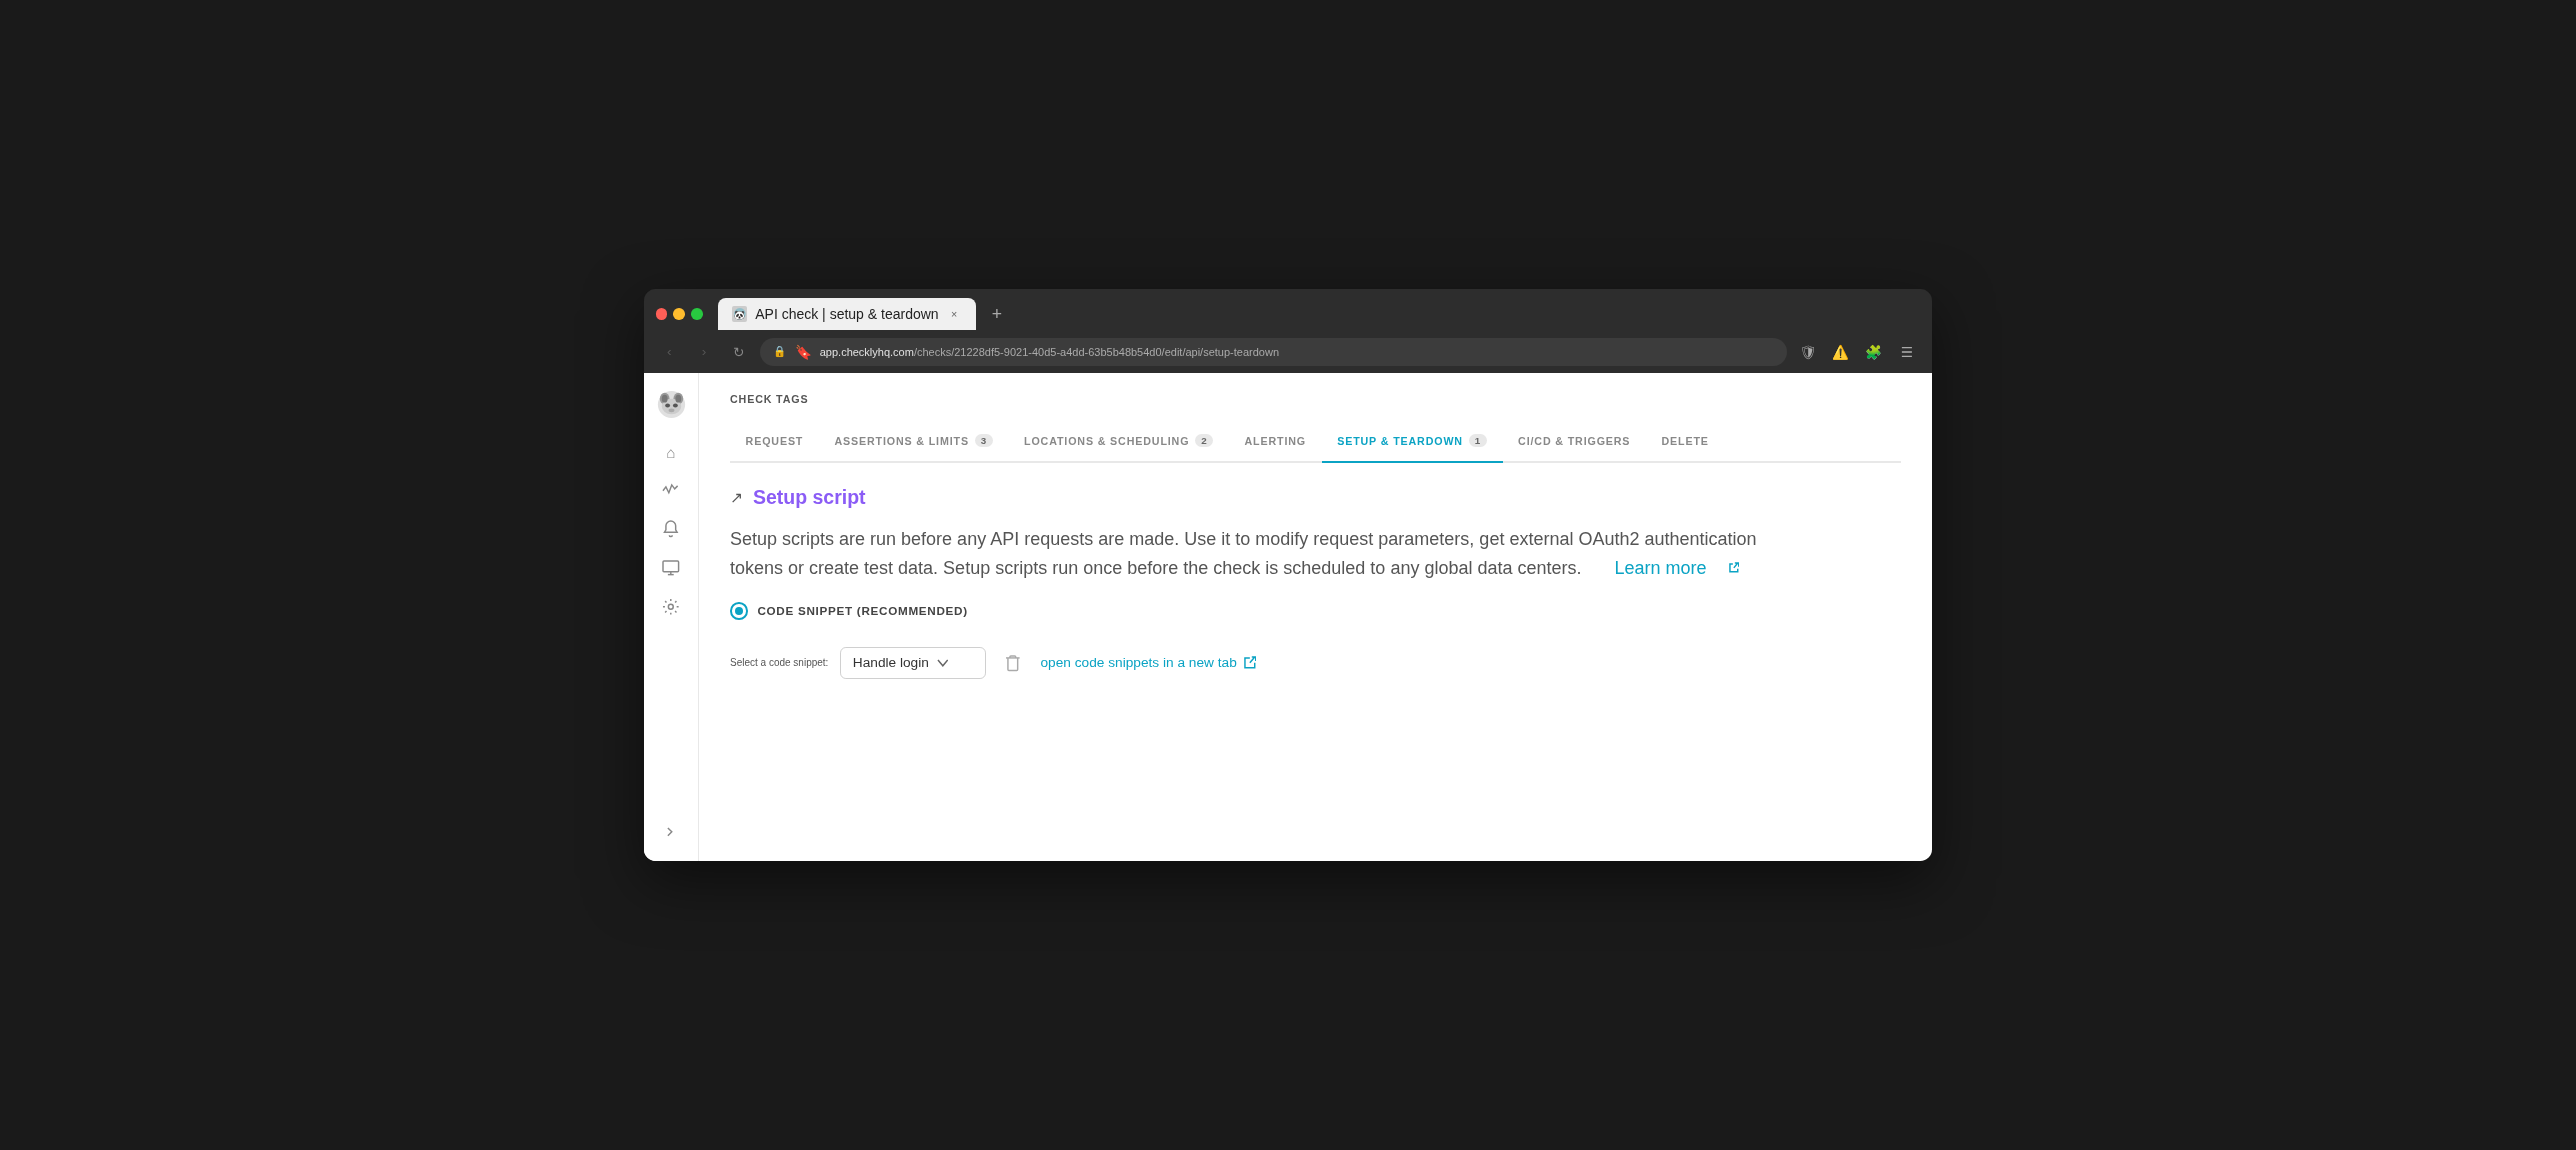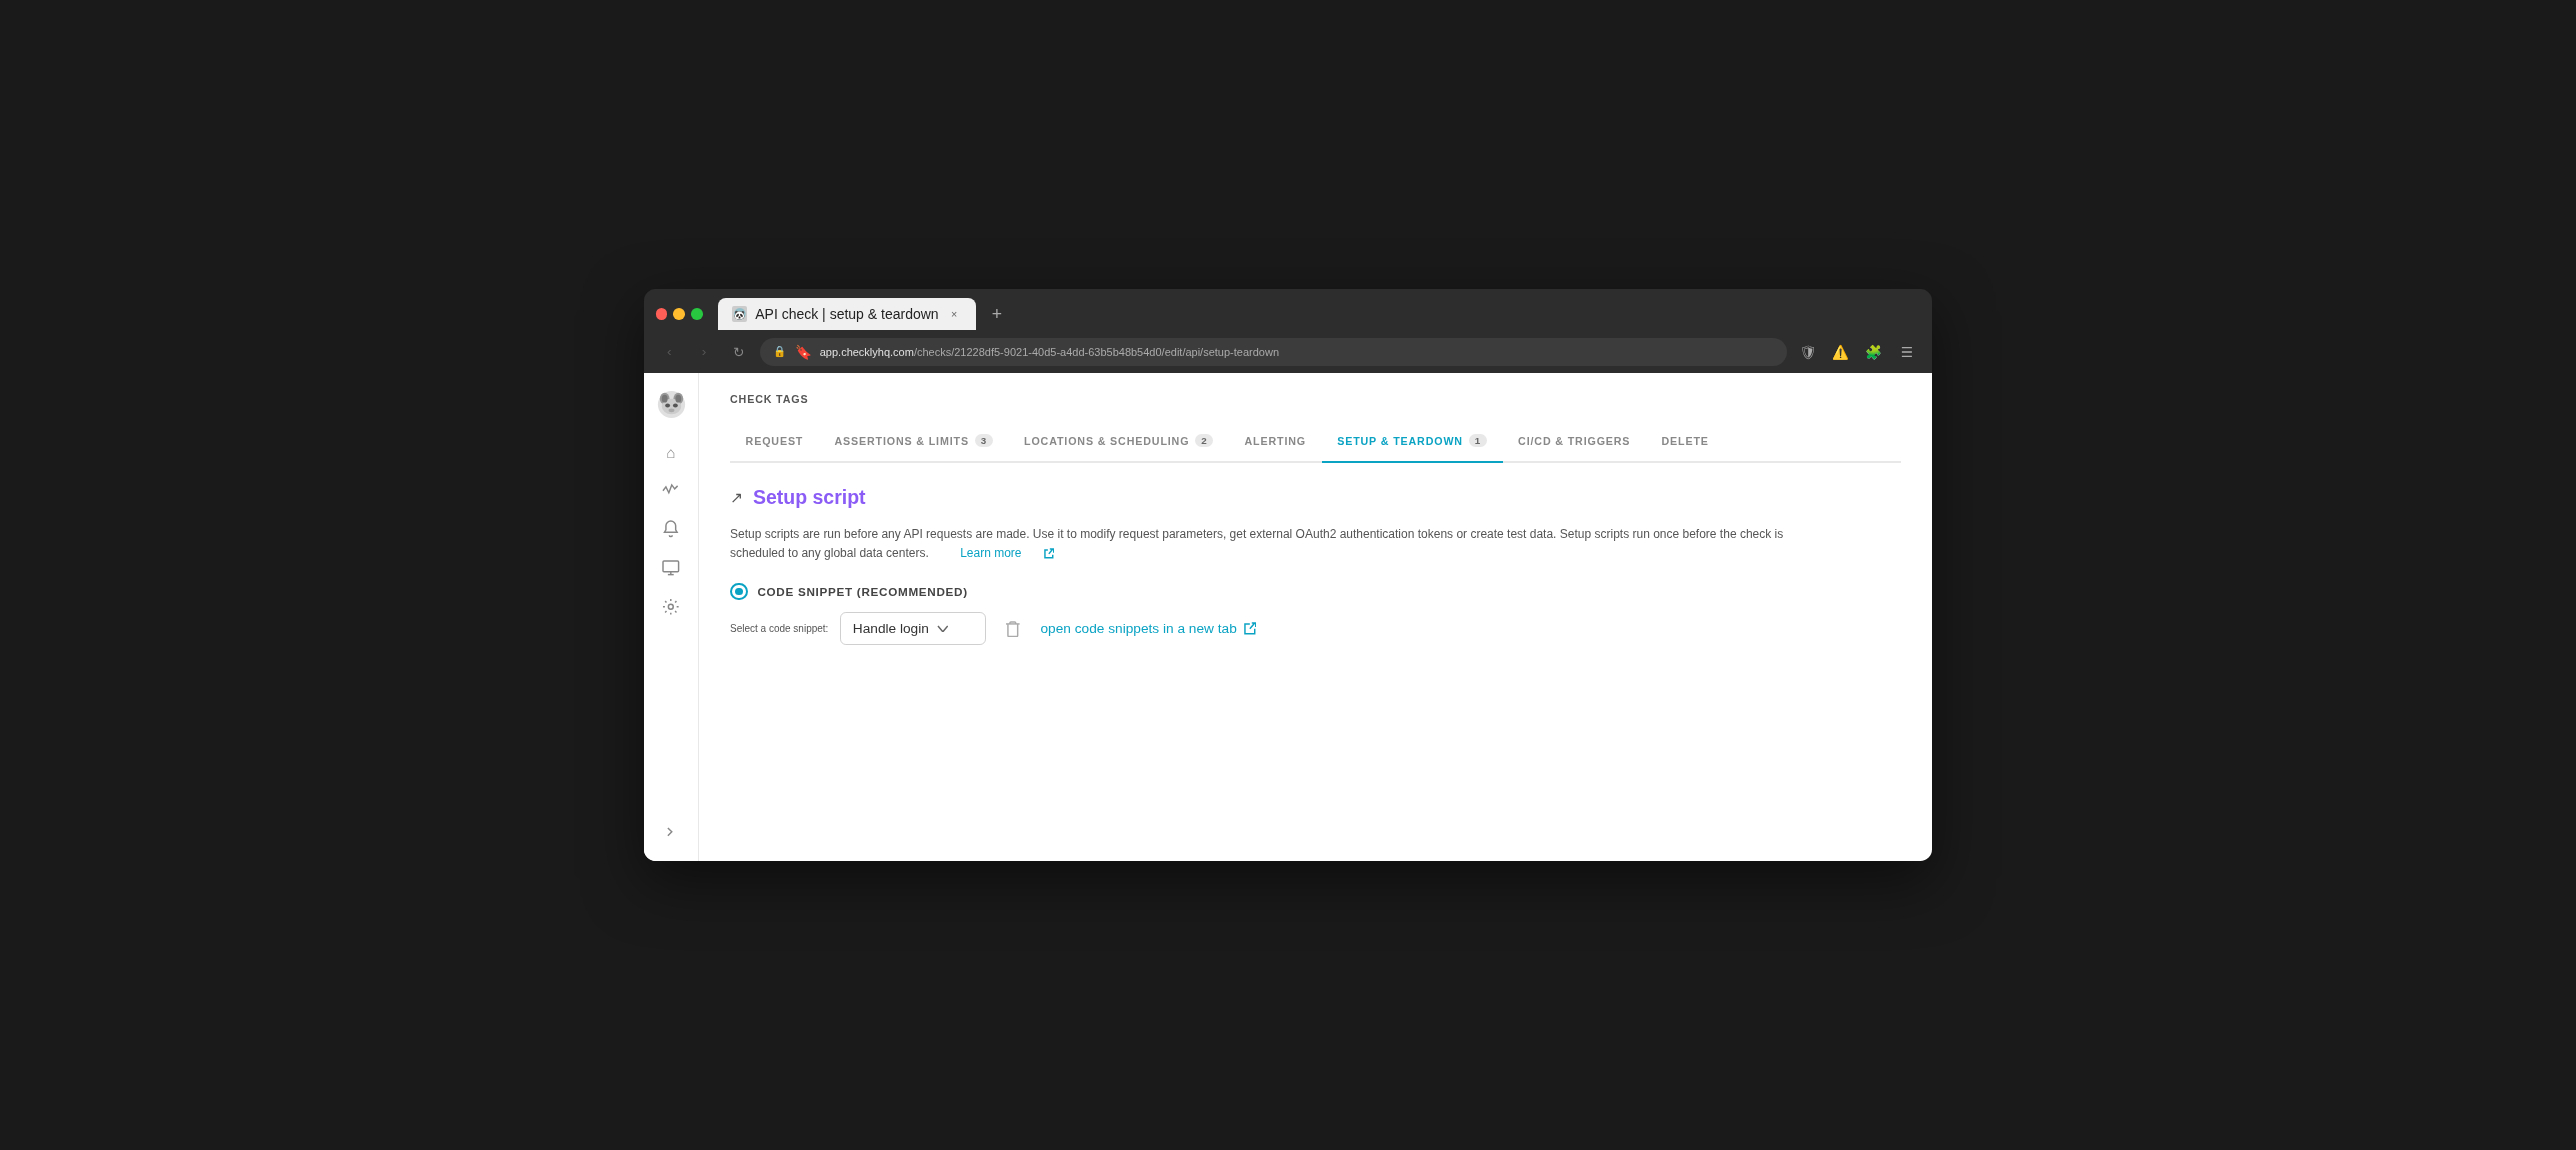--- a/index.html
+++ b/index.html
@@ -304,41 +304,41 @@
       cursor: pointer;
     }
 
     .setup-script-title {
       font-size: 19.5px;
       font-weight: 600;
       color: #8b5cf6;
     }
 
     .setup-script-description {
-      font-size: 12px;
+      font-size: 18px;
       color: #555;
       line-height: 1.6;
       margin-bottom: 19.5px;
       max-width: 1074px;
     }
 
     .learn-more-link {
       color: #0ba3c4;
       text-decoration: none;
       display: inline-flex;
       align-items: center;
       gap: 21px;
       margin-left: 28px;
     }
 
     
     .radio-options {
       display: flex;
       gap: 9.8px;
-      margin-bottom: 12px;
+      margin-bottom: 27px;
     }
 
     .radio-option {
       display: flex;
       align-items: center;
       gap: 9.8px;
       cursor: pointer;
     }
 
     .radio-circle {

